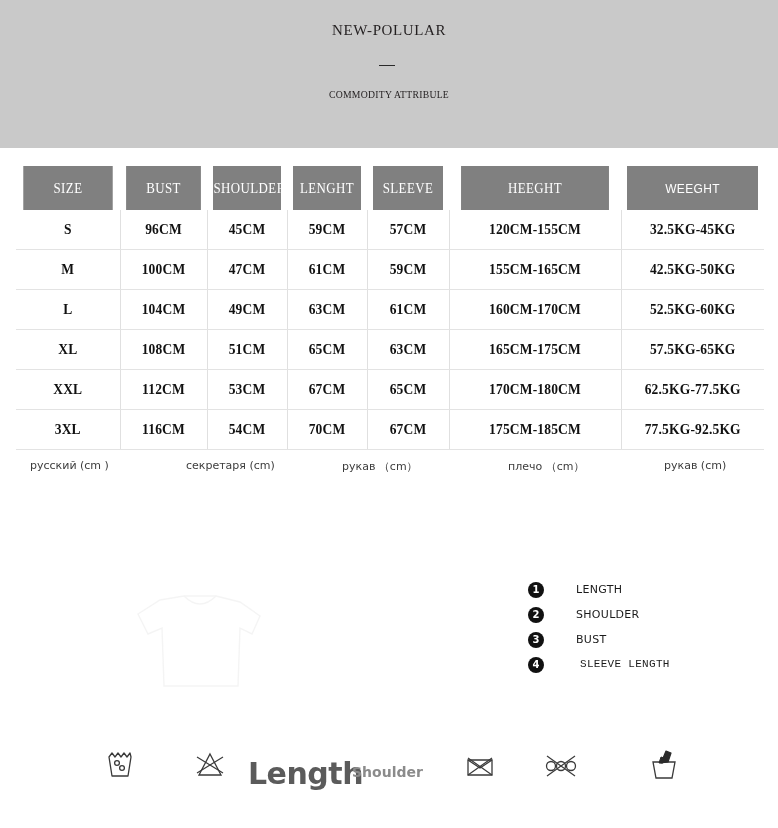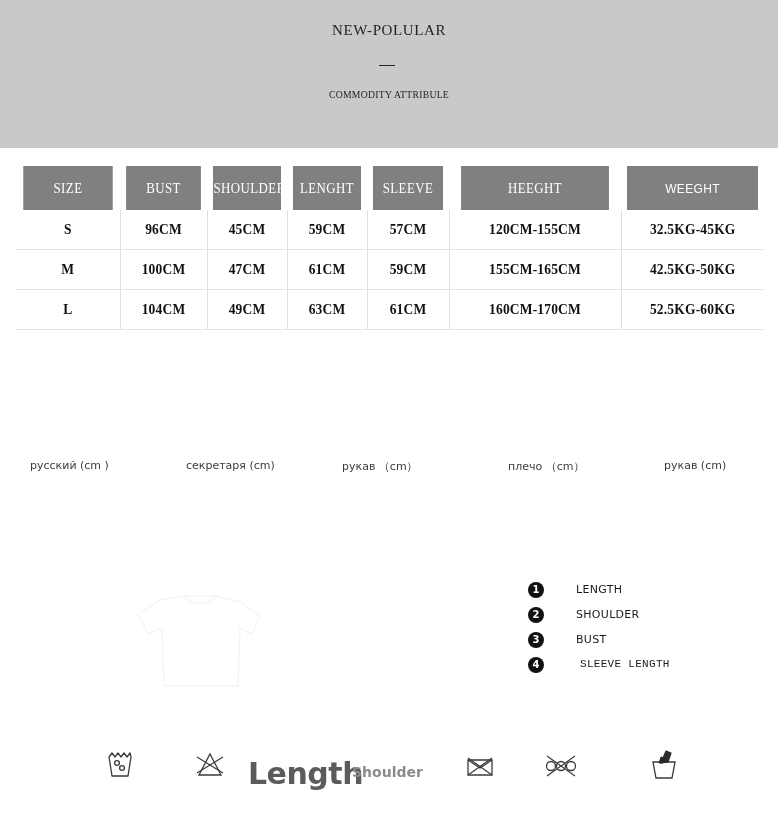--- a/index.html
+++ b/index.html
@@ -257,20 +257,47 @@
       </tr>
       <tr>
         <td class="c0">L</td>
         <td class="c1">104CM</td>
         <td class="c2">49CM</td>
         <td class="c3">63CM</td>
         <td class="c4">61CM</td>
         <td class="c5">160CM-170CM</td>
         <td class="c6">52.5KG-60KG</td>
       </tr>
+      <tr>
+        <td class="c0">XL</td>
+        <td class="c1">108CM</td>
+        <td class="c2">51CM</td>
+        <td class="c3">65CM</td>
+        <td class="c4">63CM</td>
+        <td class="c5">165CM-175CM</td>
+        <td class="c6">57.5KG-65KG</td>
+      </tr>
+      <tr>
+        <td class="c0">XXL</td>
+        <td class="c1">112CM</td>
+        <td class="c2">53CM</td>
+        <td class="c3">67CM</td>
+        <td class="c4">65CM</td>
+        <td class="c5">170CM-180CM</td>
+        <td class="c6">62.5KG-77.5KG</td>
+      </tr>
+      <tr>
+        <td class="c0">3XL</td>
+        <td class="c1">116CM</td>
+        <td class="c2">54CM</td>
+        <td class="c3">70CM</td>
+        <td class="c4">67CM</td>
+        <td class="c5">175CM-185CM</td>
+        <td class="c6">77.5KG-92.5KG</td>
+      </tr>
     </tbody>
   </table>
 </div>
 
 <div class="ru-row">
   <div class="ru-item" style="left:30px">русский (cm )</div>
   <div class="ru-item" style="left:186px">секретаря (cm)</div>
   <div class="ru-item" style="left:342px">рукав （cm）</div>
   <div class="ru-item" style="left:508px">плечо （cm）</div>
   <div class="ru-item" style="left:664px">рукав (cm)</div>

